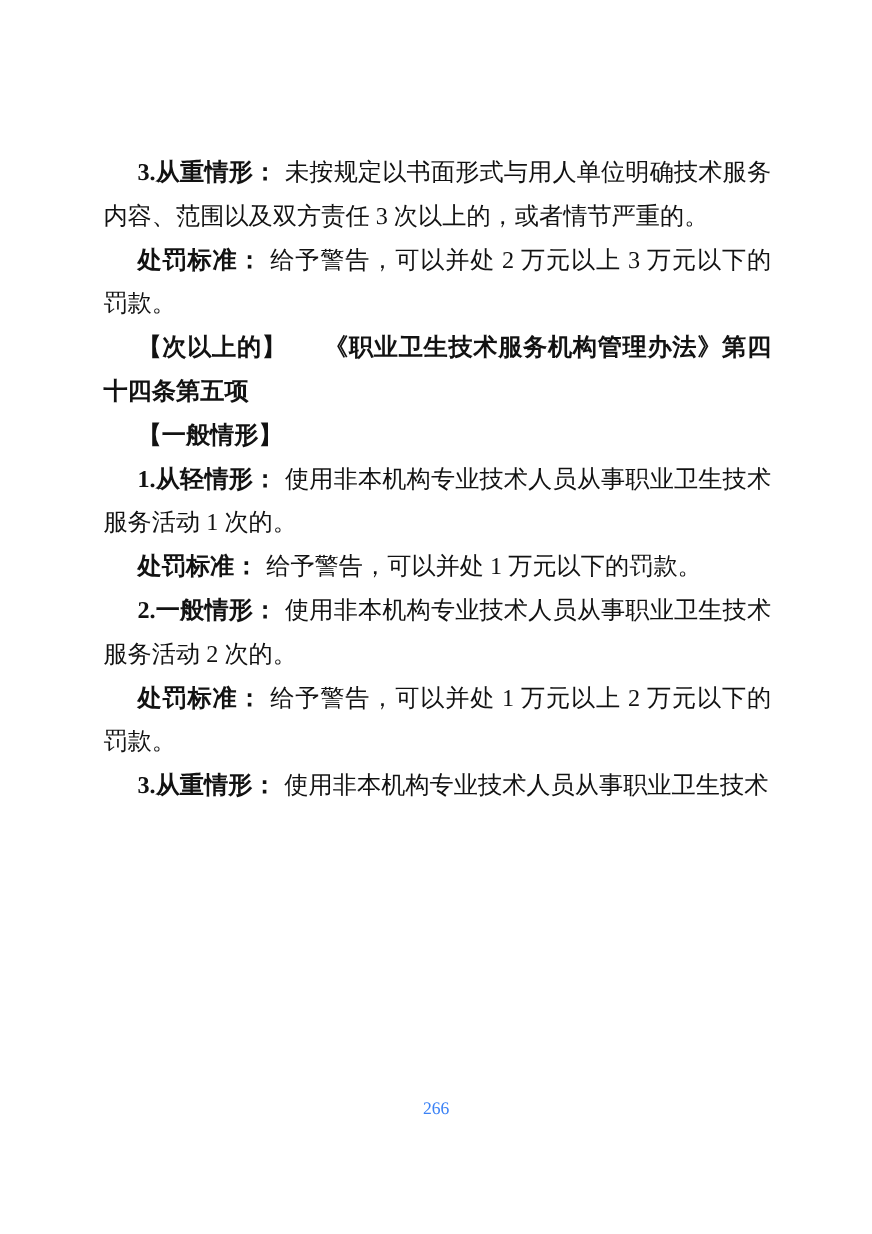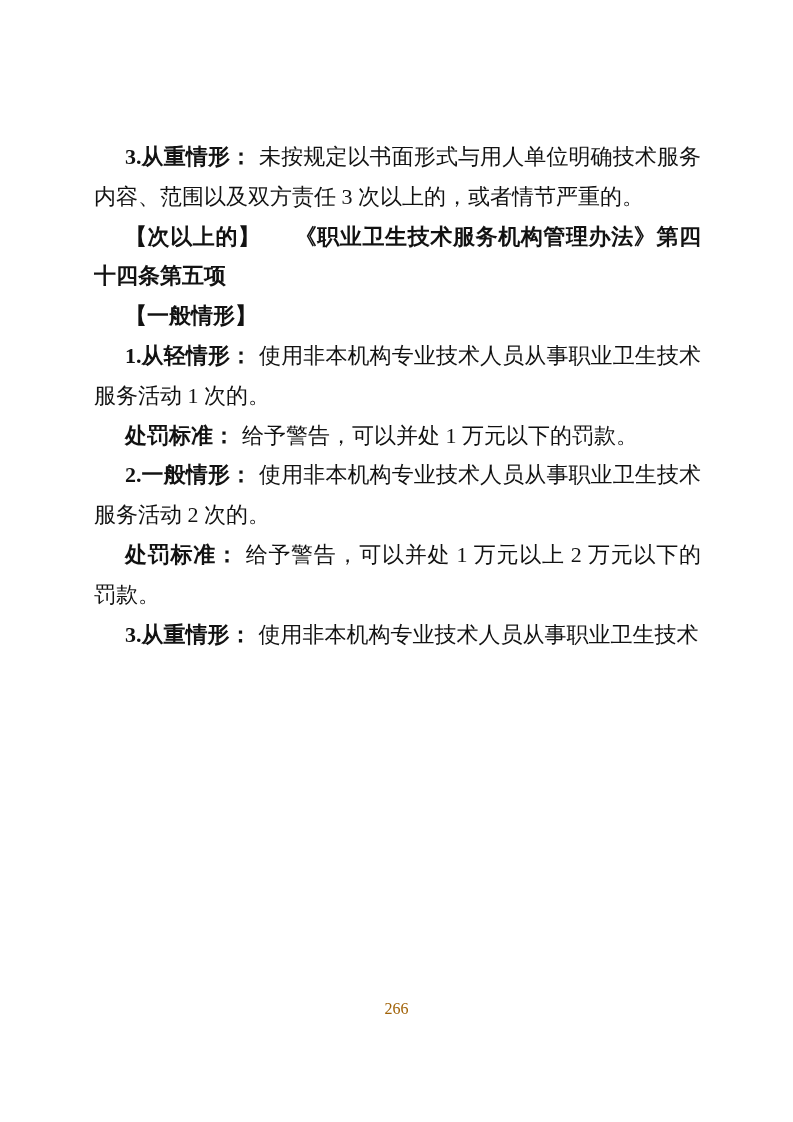--- a/index.html
+++ b/index.html
@@ -41,33 +41,36 @@
     margin-right: 34px;
   }
   .footer {
     position: absolute;
     left: 0;
     width: 793px;
     top: 999px;
     text-align: center;
     font-size: 16px;
     line-height: 20px;
-    color: #a16207;
+    color: #3b82f6;
   }
 </style>
 </head>
 <body>
 
 <div class="page">
   <div class="content">
 
     <p class="para">
       <b class="label">3.从重情形：</b><span>未按规定以书面形式与用人单位明确技术服务内容、范围以及双方责任 3 次以上的，或者情节严重的。</span>
     </p>
 
+    <p class="para">
+      <b class="label">处罚标准：</b><span>给予警告，可以并处 2 万元以上 3 万元以下的罚款。</span>
+    </p>
 
 
     <p class="para para-bold-line">
       <b class="label">【次以上的】</b><span>《职业卫生技术服务机构管理办法》第四十四条第五项</span>
     </p>
 
 
     <p class="para">
       <b class="label">【一般情形】</b>
     </p>

